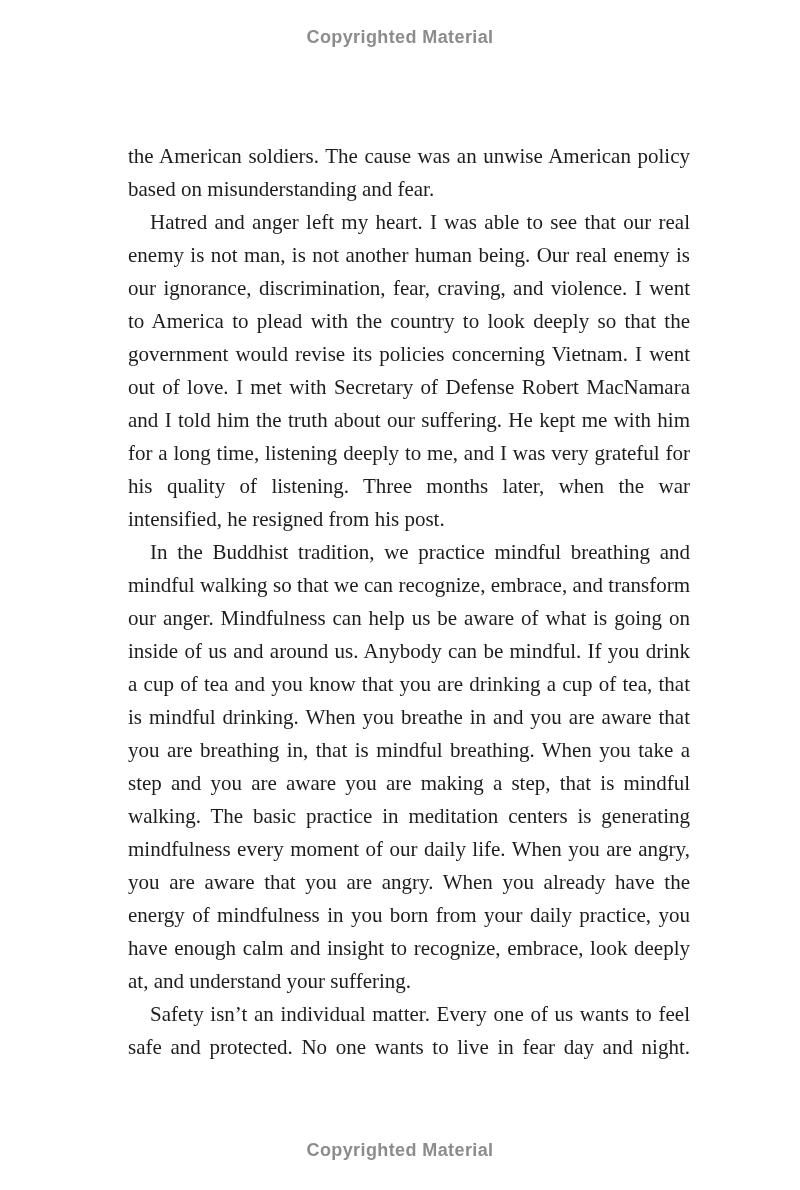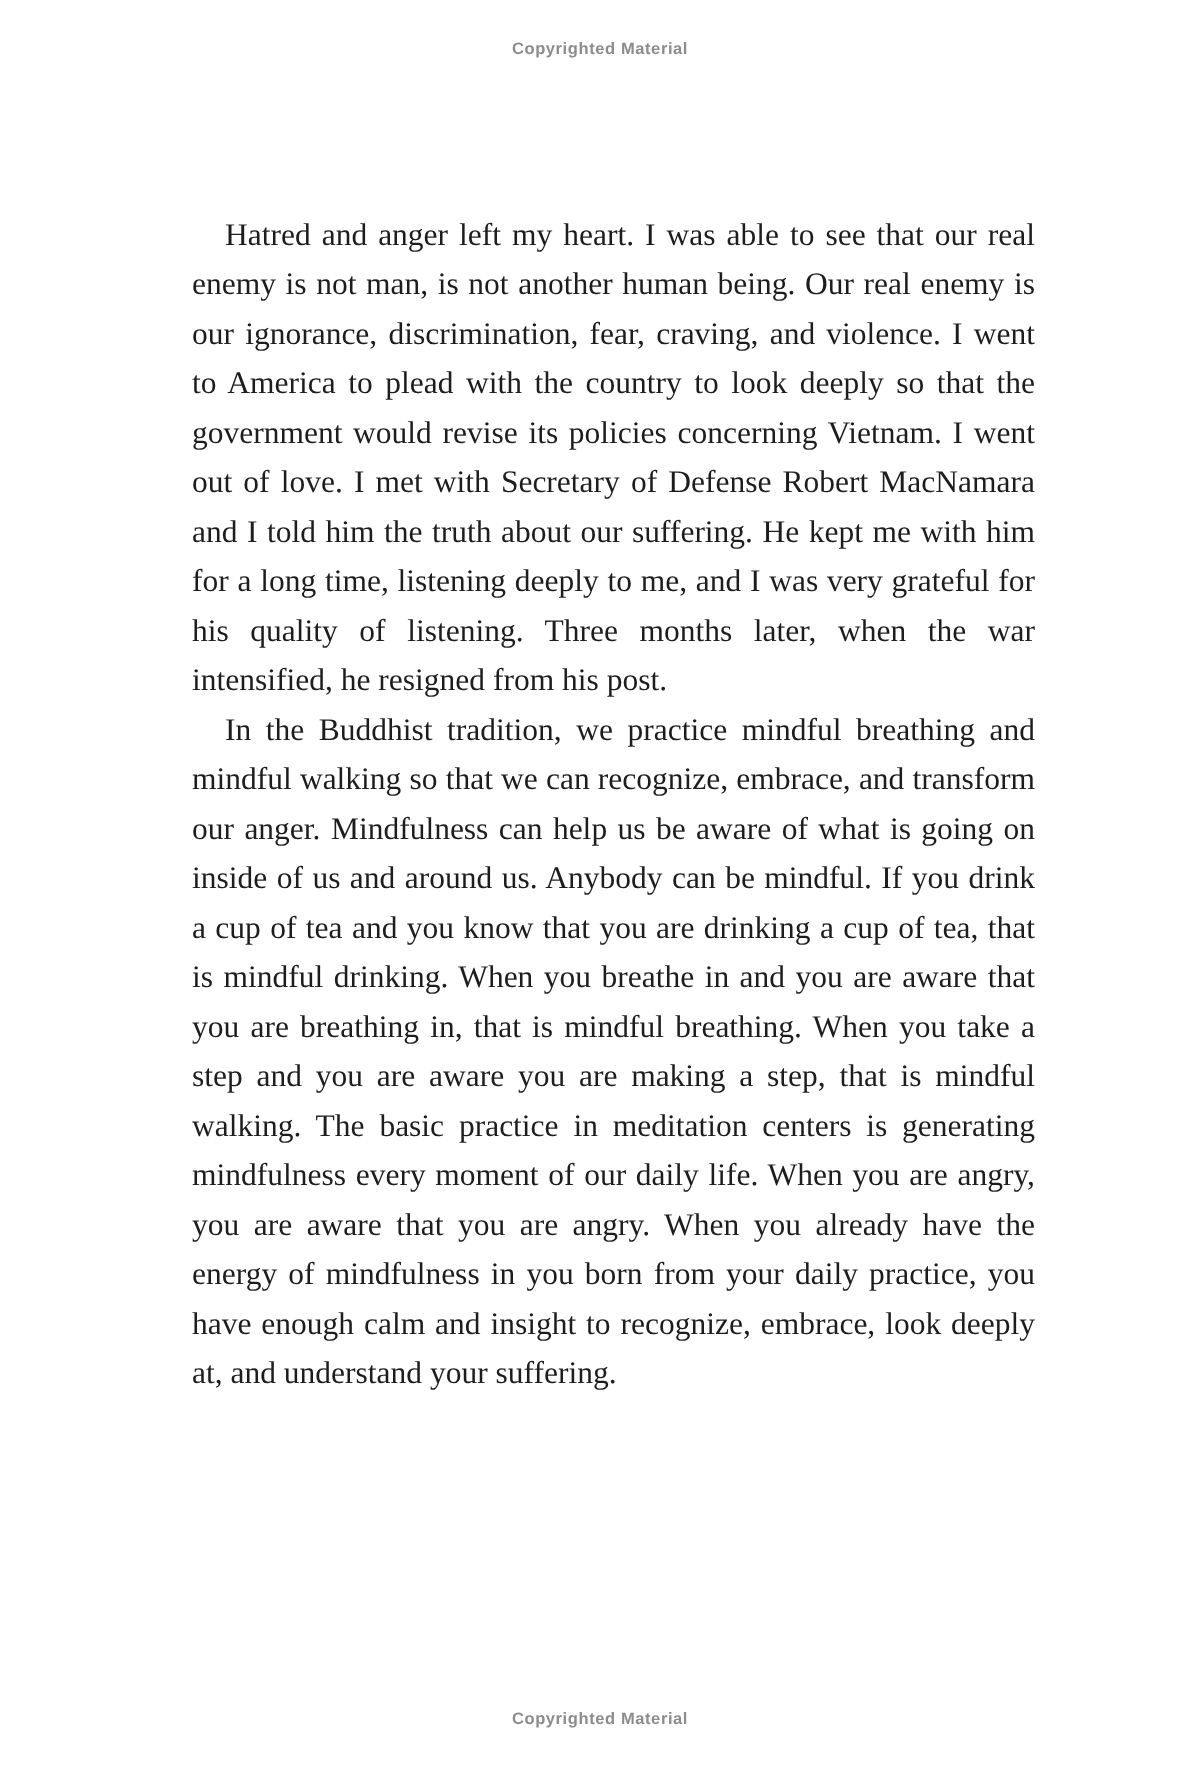--- a/index.html
+++ b/index.html
@@ -16,21 +16,21 @@
     color: #1d1d1d;
     overflow: hidden;
   }
   .copyright {
     position: absolute;
     left: 0;
     width: 100%;
     text-align: center;
     font-family: "Liberation Sans", sans-serif;
     font-weight: bold;
-    font-size: 11px;
+    font-size: 18px;
     letter-spacing: 0.4px;
     color: #8c8c8c;
   }
   .copyright.top { top: 27px; }
   .copyright.bottom { top: 1140px; }
   .running-header {
     position: absolute;
     left: 128px;
     top: 86px;
     font-size: 20px;
@@ -66,19 +66,21 @@
 </style>
 </head>
 <body>
 
 <div class="page">
 
   <div class="copyright top">Copyrighted Material</div>
 
 
   <div class="body-text" id="body-text">
+      <p class="">the American soldiers. The cause was an unwise American policy based on misunderstanding and fear.</p>
       <p class="indent">Hatred and anger left my heart. I was able to see that our real enemy is not man, is not another human being. Our real enemy is our ignorance, discrimination, fear, craving, and violence. I went to America to plead with the country to look deeply so that the government would revise its policies concerning Vietnam. I went out of love. I met with Secretary of Defense Robert MacNamara and I told him the truth about our suffering. He kept me with him for a long time, listening deeply to me, and I was very grateful for his quality of listening. Three months later, when the war intensified, he resigned from his post.</p>
       <p class="indent">In the Buddhist tradition, we practice mindful breathing and mindful walking so that we can recognize, embrace, and transform our anger. Mindfulness can help us be aware of what is going on inside of us and around us. Anybody can be mindful. If you drink a cup of tea and you know that you are drinking a cup of tea, that is mindful drinking. When you breathe in and you are aware that you are breathing in, that is mindful breathing. When you take a step and you are aware you are making a step, that is mindful walking. The basic practice in meditation centers is generating mindfulness every moment of our daily life. When you are angry, you are aware that you are angry. When you already have the energy of mindfulness in you born from your daily practice, you have enough calm and insight to recognize, embrace, look deeply at, and understand your suffering.</p>
+      <p class="indent justify-last">Safety isn’t an individual matter. Every one of us wants to feel safe and protected. No one wants to live in fear day and night.</p>
     </div>
 
   <div class="copyright bottom">Copyrighted Material</div>
 
 </div>
 
 </body></html>

